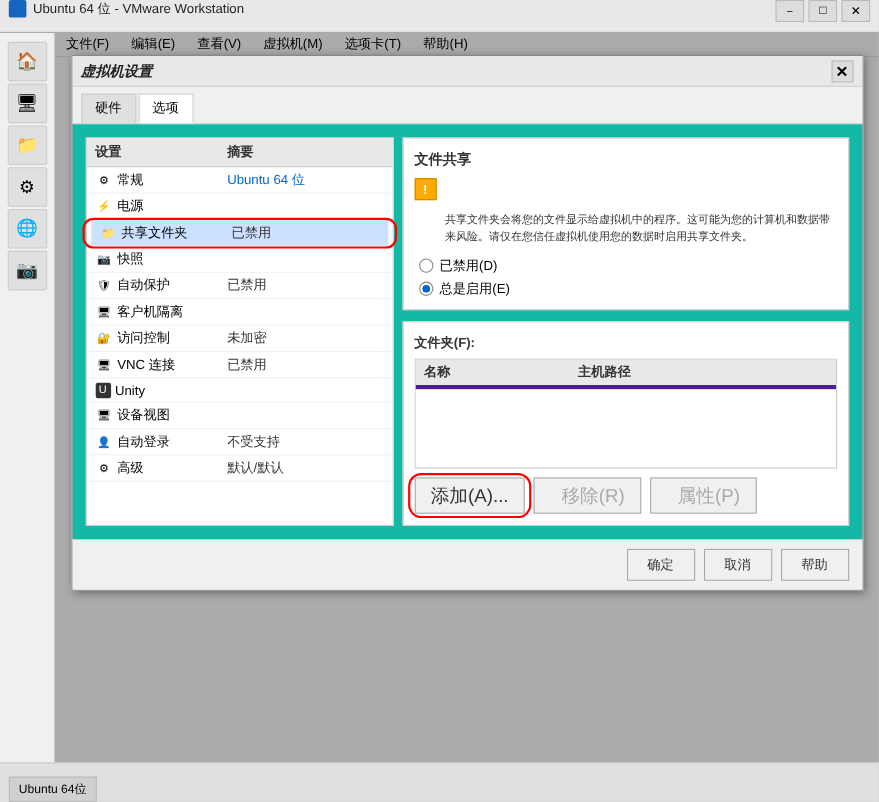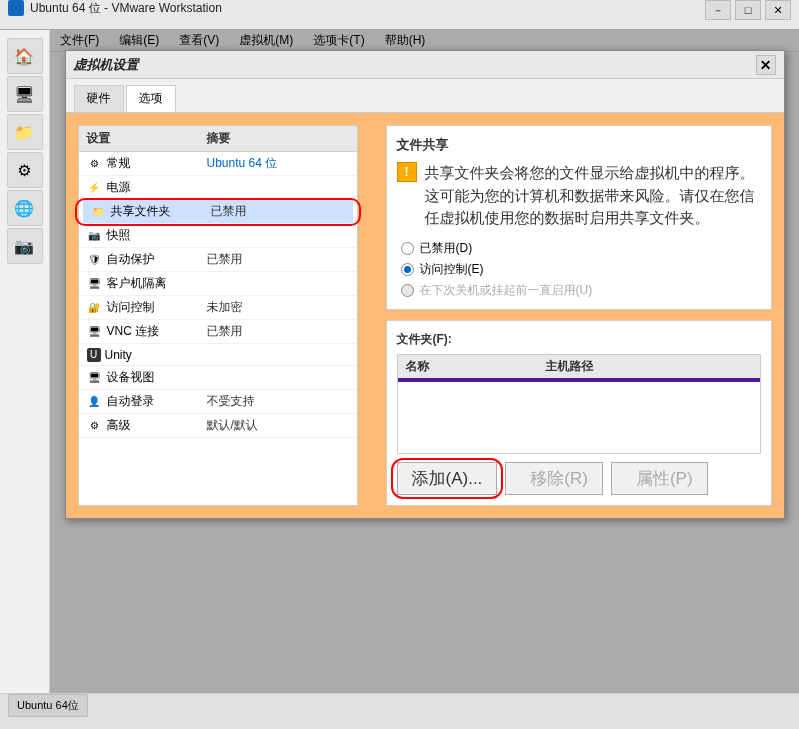--- a/index.html
+++ b/index.html
@@ -145,22 +145,22 @@
       background: #ffffff;
       border-bottom: 1px solid #ffffff;
       z-index: 1;
       font-family: Liberation Serif, serif;
     }
 
     
     .dialog-body {
       display: flex;
       padding: 12px;
-      gap: 28px;
-      background: #fdba74;
+      gap: 8px;
+      background: #14b8a6;
     }
 
     
     .settings-panel {
       width: 280px;
       background: white;
       border: 1px solid #ccc;
     }
     .settings-header {
       display: flex;
@@ -233,23 +233,24 @@
     .warning-icon {
       width: 20px; height: 20px;
       background: #ffaa00;
       border: 1px solid #cc8800;
       display: flex; align-items: center; justify-content: center;
       font-size: 12px; font-weight: bold;
       color: white;
       flex-shrink: 0;
     }
     .warning-text {
-      font-size: 15px;
+      font-size: 10px;
       color: #333;
       line-height: 1.5;
+      margin-top: 31px;
     }
     .radio-group {
       display: flex;
       flex-direction: column;
       gap: 4px;
       padding-left: 4px;
     }
     .radio-item {
       display: flex;
       align-items: center;
@@ -367,21 +368,21 @@
     }
 
     
     .taskbar {
       position: absolute;
       bottom: 0; left: 0; right: 0;
       height: 36px;
       background: #e0e0e0;
       border-top: 1px solid #ccc;
       display: flex;
-      align-items: flex-start;
+      align-items: flex-end;
       padding: 0 8px;
       gap: 4px;
     }
     .taskbar-item {
       padding: 3px 8px;
       background: #d0d0d0;
       border: 1px solid #bbb;
       font-size: 11px;
       cursor: pointer;
     }
@@ -529,27 +530,23 @@
 
             <div class="radio-group">
 
               <div class="radio-item">
                 <div class="radio-input"></div>
                 <span>已禁用(D)</span>
               </div>
 
               <div class="radio-item">
                 <div class="radio-input checked"></div>
-                <span>访问控制(E)</span>
+                <span>总是启用(E)</span>
               </div>
 
-              <div class="radio-item">
-                <div class="radio-input disabled"></div>
-                <span style="color:#aaa">在下次关机或挂起前一直启用(U)</span>
-              </div>
             </div>
           </div>
 
           <div class="folder-section">
             <div class="folder-label">
               <span>文件夹(F):</span>
             </div>
 
             <div class="folder-table">
               <div class="folder-table-header">
@@ -565,20 +562,25 @@
                 <div class="add-btn-highlight"></div>
               </div>
               <button class="btn disabled">移除(R)</button>
               <button class="btn disabled">属性(P)</button>
             </div>
           </div>
 
         </div>
       </div>
 
+      <div class="dialog-footer">
+        <button class="footer-btn">确定</button>
+        <button class="footer-btn">取消</button>
+        <button class="footer-btn">帮助</button>
+      </div>
 
     </div>
   </div>
 </div>
 
 <div class="taskbar">
   <div class="taskbar-item">Ubuntu 64位</div>
 </div>
 
 </body></html>

